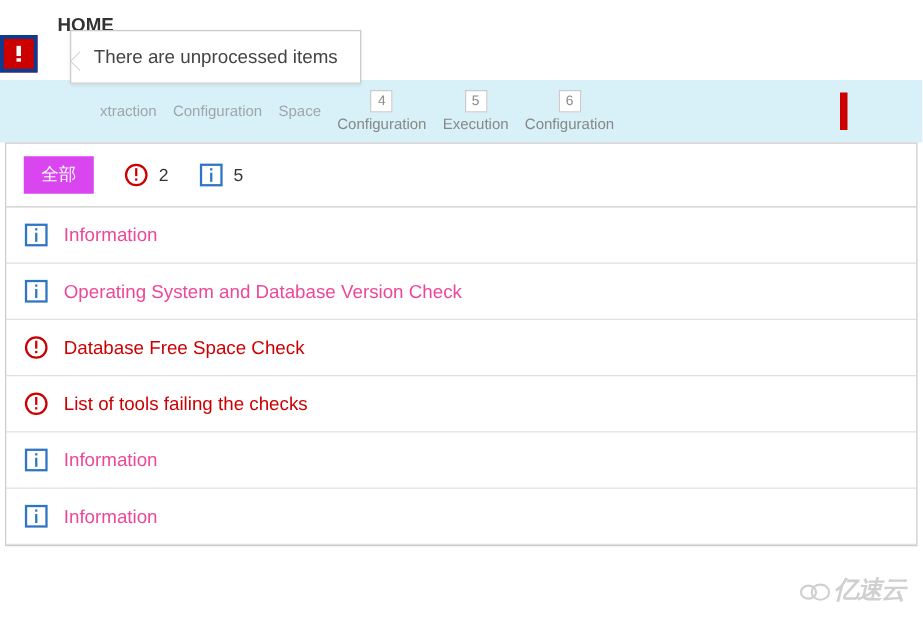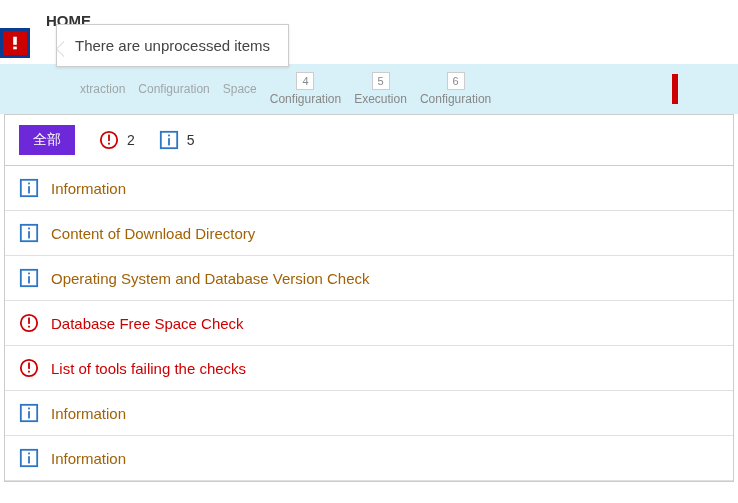--- a/index.html
+++ b/index.html
@@ -17,29 +17,29 @@
     
     .steps-bg { background: #d8f0f7; height: 50px; margin-top: 6px; position: relative; display: flex; align-items: center; padding-left: 80px; gap: 13px; }
     .step { display: flex; flex-direction: column; align-items: center; color: #888; font-size: 12px; }
     .step-num { background: #fff; border: 1px solid #ccc; width: 18px; height: 18px; display: flex; align-items: center; justify-content: center; font-size: 11px; margin-bottom: 2px; color: #888; }
     .step-label { color: #888; }
     .step.hidden-left { opacity: 0.7; }
     .steps-end-bar { position: absolute; right: 60px; top: 10px; width: 6px; height: 30px; background: #c00; }
     
     .panel { background: #fff; border: 1px solid #ccc; margin: 0 4px; position: relative; z-index: 5; }
     .panel-tabs { border-bottom: 1px solid #ccc; padding: 10px 14px; display: flex; align-items: center; gap: 24px; }
-    .tab-all { background: #6d28d9; color: #fff; padding: 6px 14px; font-size: 14px; border: none; }
+    .tab-all { background: #d946ef; color: #fff; padding: 6px 14px; font-size: 14px; border: none; }
     .tab-item { display: flex; align-items: center; gap: 8px; color: #444; }
     .tab-item svg { width: 20px; height: 20px; }
     .count-num { font-size: 14px; color: #333; }
     
     .item-list { }
     .list-row { display: flex; align-items: center; padding: 12px 14px; border-bottom: 1px solid #e0e0e0; gap: 12px; }
     .list-row svg { width: 20px; height: 20px; flex-shrink: 0; }
-    .list-row-text { font-size: 15px; color: #a16207; }
+    .list-row-text { font-size: 15px; color: #ec4899; }
     .list-row-text.error { color: #c00; }
     
     .watermark { position: absolute; right: 14px; bottom: 18px; font-size: 20px; color: #d0d0d0; font-weight: bold; font-style: italic; letter-spacing: -1px; display: flex; align-items: center; gap: 2px; }
     .watermark svg { width: 26px; height: 18px; }
   </style>
 </head>
 <body>
 
 <div class="top-bar">
   <div class="alert-badge">
@@ -110,28 +110,20 @@
           <rect x="10" y="9" width="2" height="8" fill="#2e76c4"></rect>
         </svg>
         <span class="list-row-text">Information</span>
       </div>
       <div class="list-row">
         <svg viewBox="0 0 22 22">
           <rect x="2" y="2" width="18" height="18" fill="none" stroke="#2e76c4" stroke-width="2"></rect>
           <rect x="10" y="5" width="2" height="2" fill="#2e76c4"></rect>
           <rect x="10" y="9" width="2" height="8" fill="#2e76c4"></rect>
         </svg>
-        <span class="list-row-text">Content of Download Directory</span>
-      </div>
-      <div class="list-row">
-        <svg viewBox="0 0 22 22">
-          <rect x="2" y="2" width="18" height="18" fill="none" stroke="#2e76c4" stroke-width="2"></rect>
-          <rect x="10" y="5" width="2" height="2" fill="#2e76c4"></rect>
-          <rect x="10" y="9" width="2" height="8" fill="#2e76c4"></rect>
-        </svg>
         <span class="list-row-text">Operating System and Database Version Check</span>
       </div>
       <div class="list-row">
         <svg viewBox="0 0 22 22">
           <circle cx="11" cy="11" r="9" fill="none" stroke="#c00" stroke-width="2"></circle>
           <rect x="10" y="5" width="2" height="7" fill="#c00"></rect>
           <rect x="10" y="14" width="2" height="2" fill="#c00"></rect>
         </svg>
         <span class="list-row-text error">Database Free Space Check</span>
       </div>

